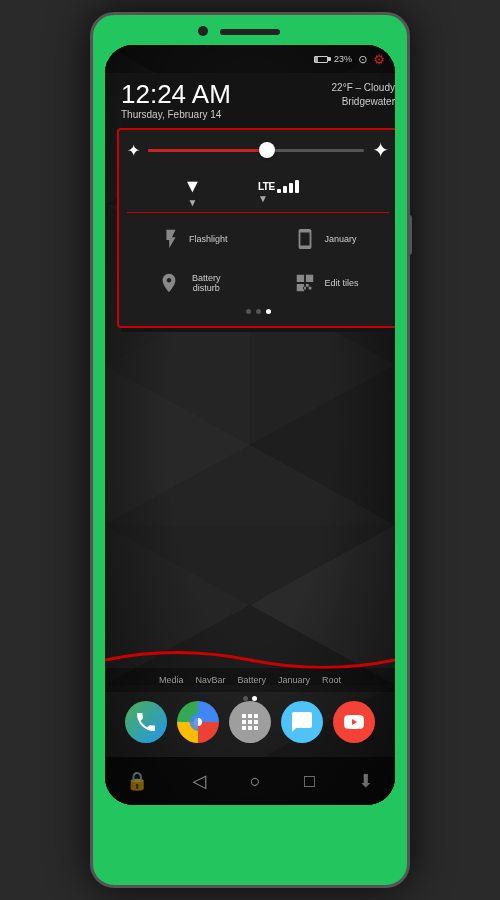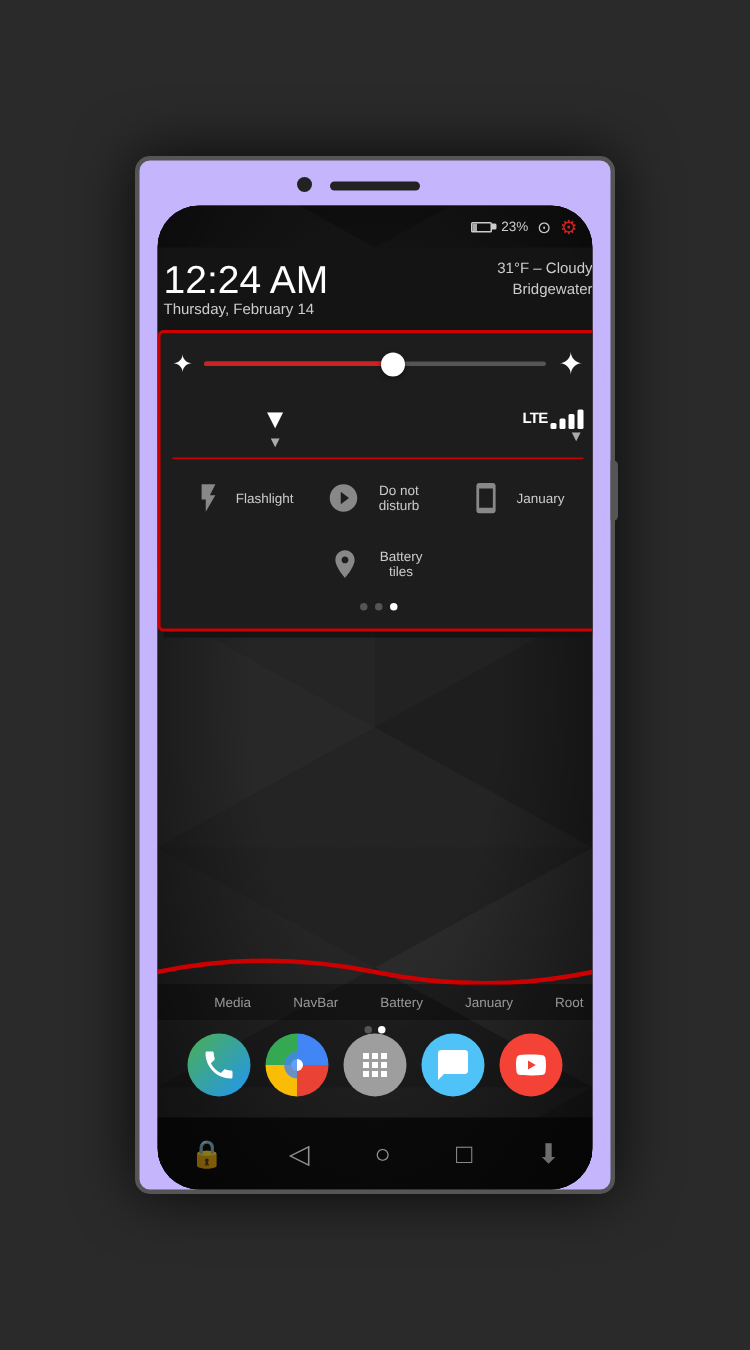--- a/index.html
+++ b/index.html
@@ -9,23 +9,23 @@
       background: #2a2a2a;
       display: flex;
       align-items: center;
       justify-content: center;
       font-family: 'Arial', sans-serif;
       overflow: hidden;
     }
 
     .phone-outer {
       width: 320px;
-      height: 692px;
-      background: #c4b5fd;
-      border-radius: 10px;
+      height: 876px;
+      background: #22c55e;
+      border-radius: 24px;
       border: 3px solid #555;
       position: relative;
       display: flex;
       flex-direction: column;
       align-items: center;
       box-shadow: 0 0 40px rgba(0,0,0,0.8);
     }
 
     .phone-inner {
       width: 290px;
@@ -159,21 +159,21 @@
 
     .settings-icon-red {
       color: #cc2222;
       font-size: 13px;
     }
 
     
     .notification-panel {
       position: absolute;
       top: 28px;
-      left: 4px;
+      left: 16px;
       right: 0;
       background: rgba(20,20,20,0.95);
       z-index: 5;
       padding: 8px 0 4px;
     }
 
     .time-weather-row {
       display: flex;
       justify-content: space-between;
       align-items: flex-start;
@@ -267,21 +267,21 @@
       flex: 1;
       display: flex;
       flex-direction: column;
       align-items: center;
     }
 
     .lte-section {
       flex: 1;
       display: flex;
       flex-direction: column;
-      align-items: flex-end;
+      align-items: flex-start;
     }
 
     .wifi-icon {
       color: #fff;
       font-size: 18px;
     }
 
     .lte-label {
       color: #fff;
       font-size: 10px;
@@ -358,24 +358,23 @@
       background: #555;
     }
 
     .dot.active {
       background: #fff;
     }
 
     
     .category-tabs {
       display: flex;
-      justify-content: flex-end;
+      justify-content: center;
       padding: 4px 0;
       background: rgba(0,0,0,0.3);
-      gap: 16px;
     }
 
     .cat-tab {
       color: #999;
       font-size: 9px;
       padding: 3px 6px;
     }
 
     
     .app-dots {
@@ -508,21 +507,21 @@
         </div>
       </div>
 
       <div class="notification-panel">
         <div class="time-weather-row">
           <div class="time-block">
             <div class="time">12:24 AM</div>
             <div class="date">Thursday, February 14</div>
           </div>
           <div class="weather-block">
-            <div>31°F – Cloudy</div>
+            <div>22°F – Cloudy</div>
             <div>Bridgewater</div>
           </div>
         </div>
 
         <div class="quick-settings">
 
           <div class="brightness-row">
             <span class="brightness-icon-low">✦</span>
             <div class="brightness-slider-track">
               <div class="brightness-slider-fill"></div>
@@ -555,43 +554,43 @@
               <div class="tile-icon">
                 <svg width="22" height="22" viewBox="0 0 24 24" fill="#888">
                   <path d="M7 2v11h3v9l7-12h-4l4-8z"></path>
                 </svg>
               </div>
               <span class="tile-label">Flashlight</span>
             </div>
             <div class="tile">
               <div class="tile-icon">
                 <svg width="22" height="22" viewBox="0 0 24 24" fill="#888">
-                  <path d="M12 2C6.48 2 2 6.48 2 12s4.48 10 10 10 10-4.48 10-10S17.52 2 12 2zm-2 14.5v-9l6 4.5-6 4.5z"></path>
-                </svg>
-              </div>
-              <span class="tile-label">Do not disturb</span>
-            </div>
-            <div class="tile">
-              <div class="tile-icon">
-                <svg width="22" height="22" viewBox="0 0 24 24" fill="#888">
                   <path d="M17 1.01L7 1c-1.1 0-2 .9-2 2v18c0 1.1.9 2 2 2h10c1.1 0 2-.9 2-2V3c0-1.1-.9-1.99-2-1.99zM17 19H7V5h10v14z"></path>
                 </svg>
               </div>
               <span class="tile-label">January</span>
             </div>
           </div>
 
           <div class="tiles-row">
             <div class="tile">
               <div class="tile-icon">
                 <svg width="22" height="22" viewBox="0 0 24 24" fill="#888">
                   <path d="M12 2C8.13 2 5 5.13 5 9c0 5.25 7 13 7 13s7-7.75 7-13c0-3.87-3.13-7-7-7zm0 9.5c-1.38 0-2.5-1.12-2.5-2.5s1.12-2.5 2.5-2.5 2.5 1.12 2.5 2.5-1.12 2.5-2.5 2.5z"></path>
                 </svg>
               </div>
-              <span class="tile-label">Battery tiles</span>
+              <span class="tile-label">Battery disturb</span>
+            </div>
+            <div class="tile">
+              <div class="tile-icon">
+                <svg width="22" height="22" viewBox="0 0 24 24" fill="#888">
+                  <path d="M3 3h8v8H3zm10 0h8v8h-8zM3 13h8v8H3zm13 0h-3v3h-3v3h3v-3h3v3h3v-3h-3z"></path>
+                </svg>
+              </div>
+              <span class="tile-label">Edit tiles</span>
             </div>
           </div>
 
           <div class="page-dots">
             <div class="dot"></div>
             <div class="dot"></div>
             <div class="dot active"></div>
           </div>
 
         </div>

